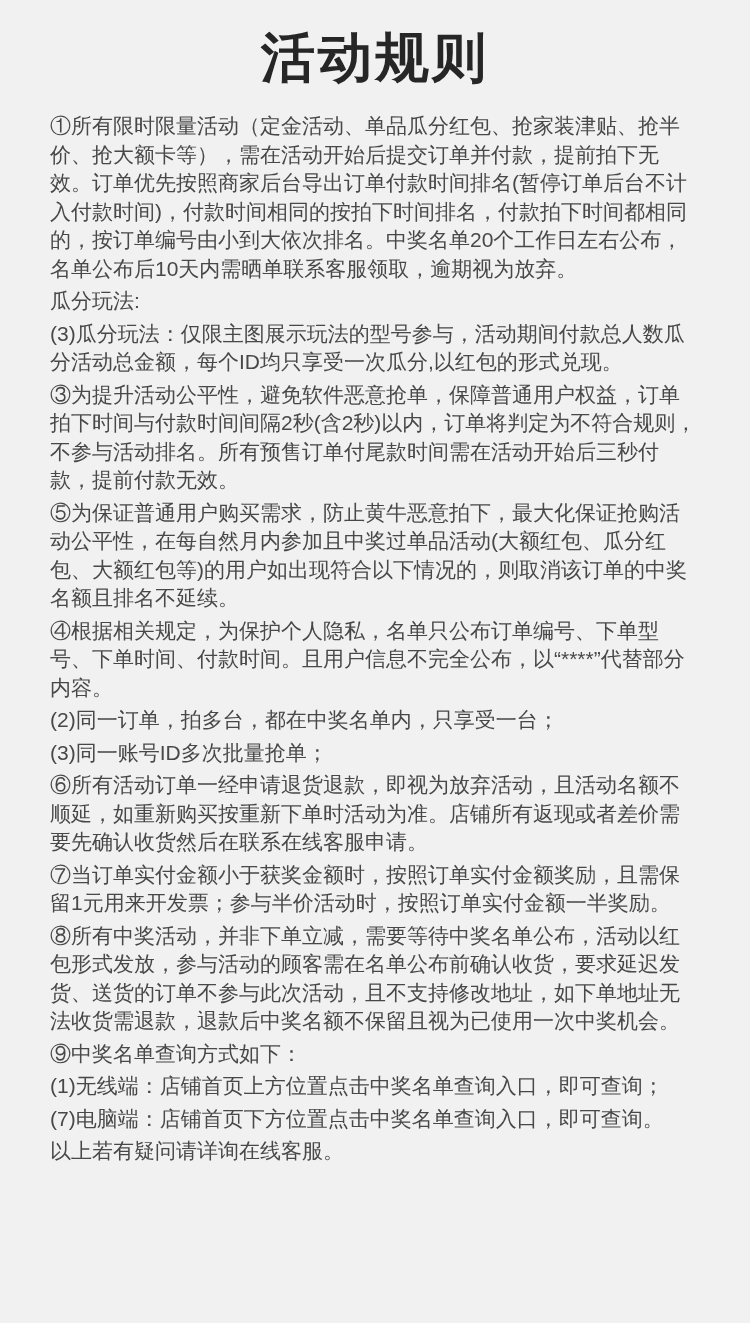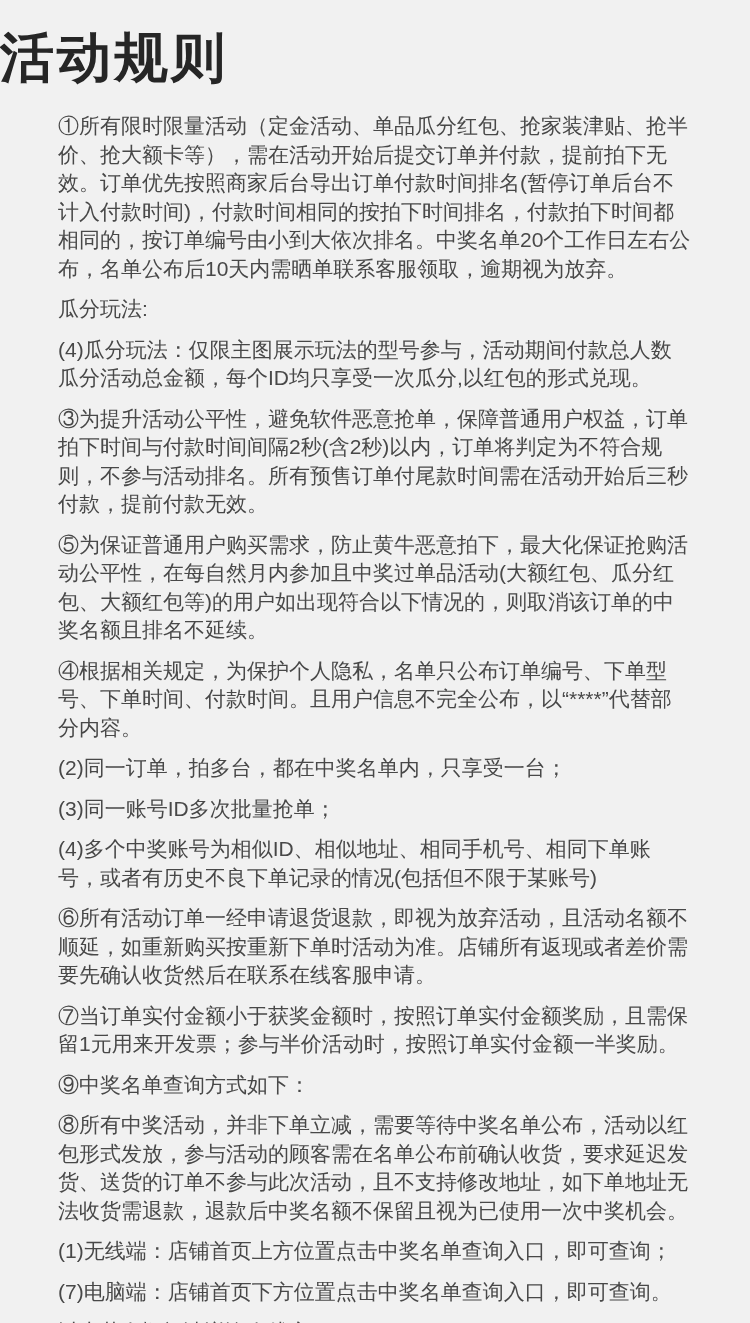--- a/index.html
+++ b/index.html
@@ -14,56 +14,55 @@
     overflow: hidden;
   }
   .page {
     width: 750px;
     height: 1323px;
     box-sizing: border-box;
   }
   .title {
     margin: 0;
     padding-top: 26px;
-    text-align: left;
+    text-align: center;
     font-size: 54px;
     line-height: 62px;
     font-weight: 900;
     color: #262626;
     letter-spacing: 3px;
   }
   .rules-body {
     margin: 24px 46px 0 46px;
     font-size: 21px;
     line-height: 28.5px;
     color: #484848;
     word-break: break-all;
     overflow-wrap: break-word;
   }
   .para {
-    margin: 12px;
+    margin: 4px;
     padding: 0;
   }
 </style>
 </head>
 <body>
 
 <div class="page">
   <h1 class="title">活动规则</h1>
   <div class="rules-body">
       <p class="para">①所有限时限量活动（定金活动、单品瓜分红包、抢家装津贴、抢半价、抢大额卡等），需在活动开始后提交订单并付款，提前拍下无效。订单优先按照商家后台导出订单付款时间排名(暂停订单后台不计入付款时间)，付款时间相同的按拍下时间排名，付款拍下时间都相同的，按订单编号由小到大依次排名。中奖名单20个工作日左右公布，名单公布后10天内需晒单联系客服领取，逾期视为放弃。</p>
       <p class="para">瓜分玩法:</p>
-      <p class="para">(4)瓜分玩法：仅限主图展示玩法的型号参与，活动期间付款总人数瓜分活动总金额，每个ID均只享受一次瓜分,以红包的形式兑现。</p>
+      <p class="para">(3)瓜分玩法：仅限主图展示玩法的型号参与，活动期间付款总人数瓜分活动总金额，每个ID均只享受一次瓜分,以红包的形式兑现。</p>
       <p class="para">③为提升活动公平性，避免软件恶意抢单，保障普通用户权益，订单拍下时间与付款时间间隔2秒(含2秒)以内，订单将判定为不符合规则，不参与活动排名。所有预售订单付尾款时间需在活动开始后三秒付款，提前付款无效。</p>
       <p class="para">⑤为保证普通用户购买需求，防止黄牛恶意拍下，最大化保证抢购活动公平性，在每自然月内参加且中奖过单品活动(大额红包、瓜分红包、大额红包等)的用户如出现符合以下情况的，则取消该订单的中奖名额且排名不延续。</p>
       <p class="para">④根据相关规定，为保护个人隐私，名单只公布订单编号、下单型号、下单时间、付款时间。且用户信息不完全公布，以“****”代替部分内容。</p>
       <p class="para">(2)同一订单，拍多台，都在中奖名单内，只享受一台；</p>
       <p class="para">(3)同一账号ID多次批量抢单；</p>
-      <p class="para">(4)多个中奖账号为相似ID、相似地址、相同手机号、相同下单账号，或者有历史不良下单记录的情况(包括但不限于某账号)</p>
       <p class="para">⑥所有活动订单一经申请退货退款，即视为放弃活动，且活动名额不顺延，如重新购买按重新下单时活动为准。店铺所有返现或者差价需要先确认收货然后在联系在线客服申请。</p>
       <p class="para">⑦当订单实付金额小于获奖金额时，按照订单实付金额奖励，且需保留1元用来开发票；参与半价活动时，按照订单实付金额一半奖励。</p>
+      <p class="para">⑧所有中奖活动，并非下单立减，需要等待中奖名单公布，活动以红包形式发放，参与活动的顾客需在名单公布前确认收货，要求延迟发货、送货的订单不参与此次活动，且不支持修改地址，如下单地址无法收货需退款，退款后中奖名额不保留且视为已使用一次中奖机会。</p>
       <p class="para">⑨中奖名单查询方式如下：</p>
-      <p class="para">⑧所有中奖活动，并非下单立减，需要等待中奖名单公布，活动以红包形式发放，参与活动的顾客需在名单公布前确认收货，要求延迟发货、送货的订单不参与此次活动，且不支持修改地址，如下单地址无法收货需退款，退款后中奖名额不保留且视为已使用一次中奖机会。</p>
       <p class="para">(1)无线端：店铺首页上方位置点击中奖名单查询入口，即可查询；</p>
       <p class="para">(7)电脑端：店铺首页下方位置点击中奖名单查询入口，即可查询。</p>
       <p class="para">以上若有疑问请详询在线客服。</p>
     </div>
 </div>
 
 </body></html>

